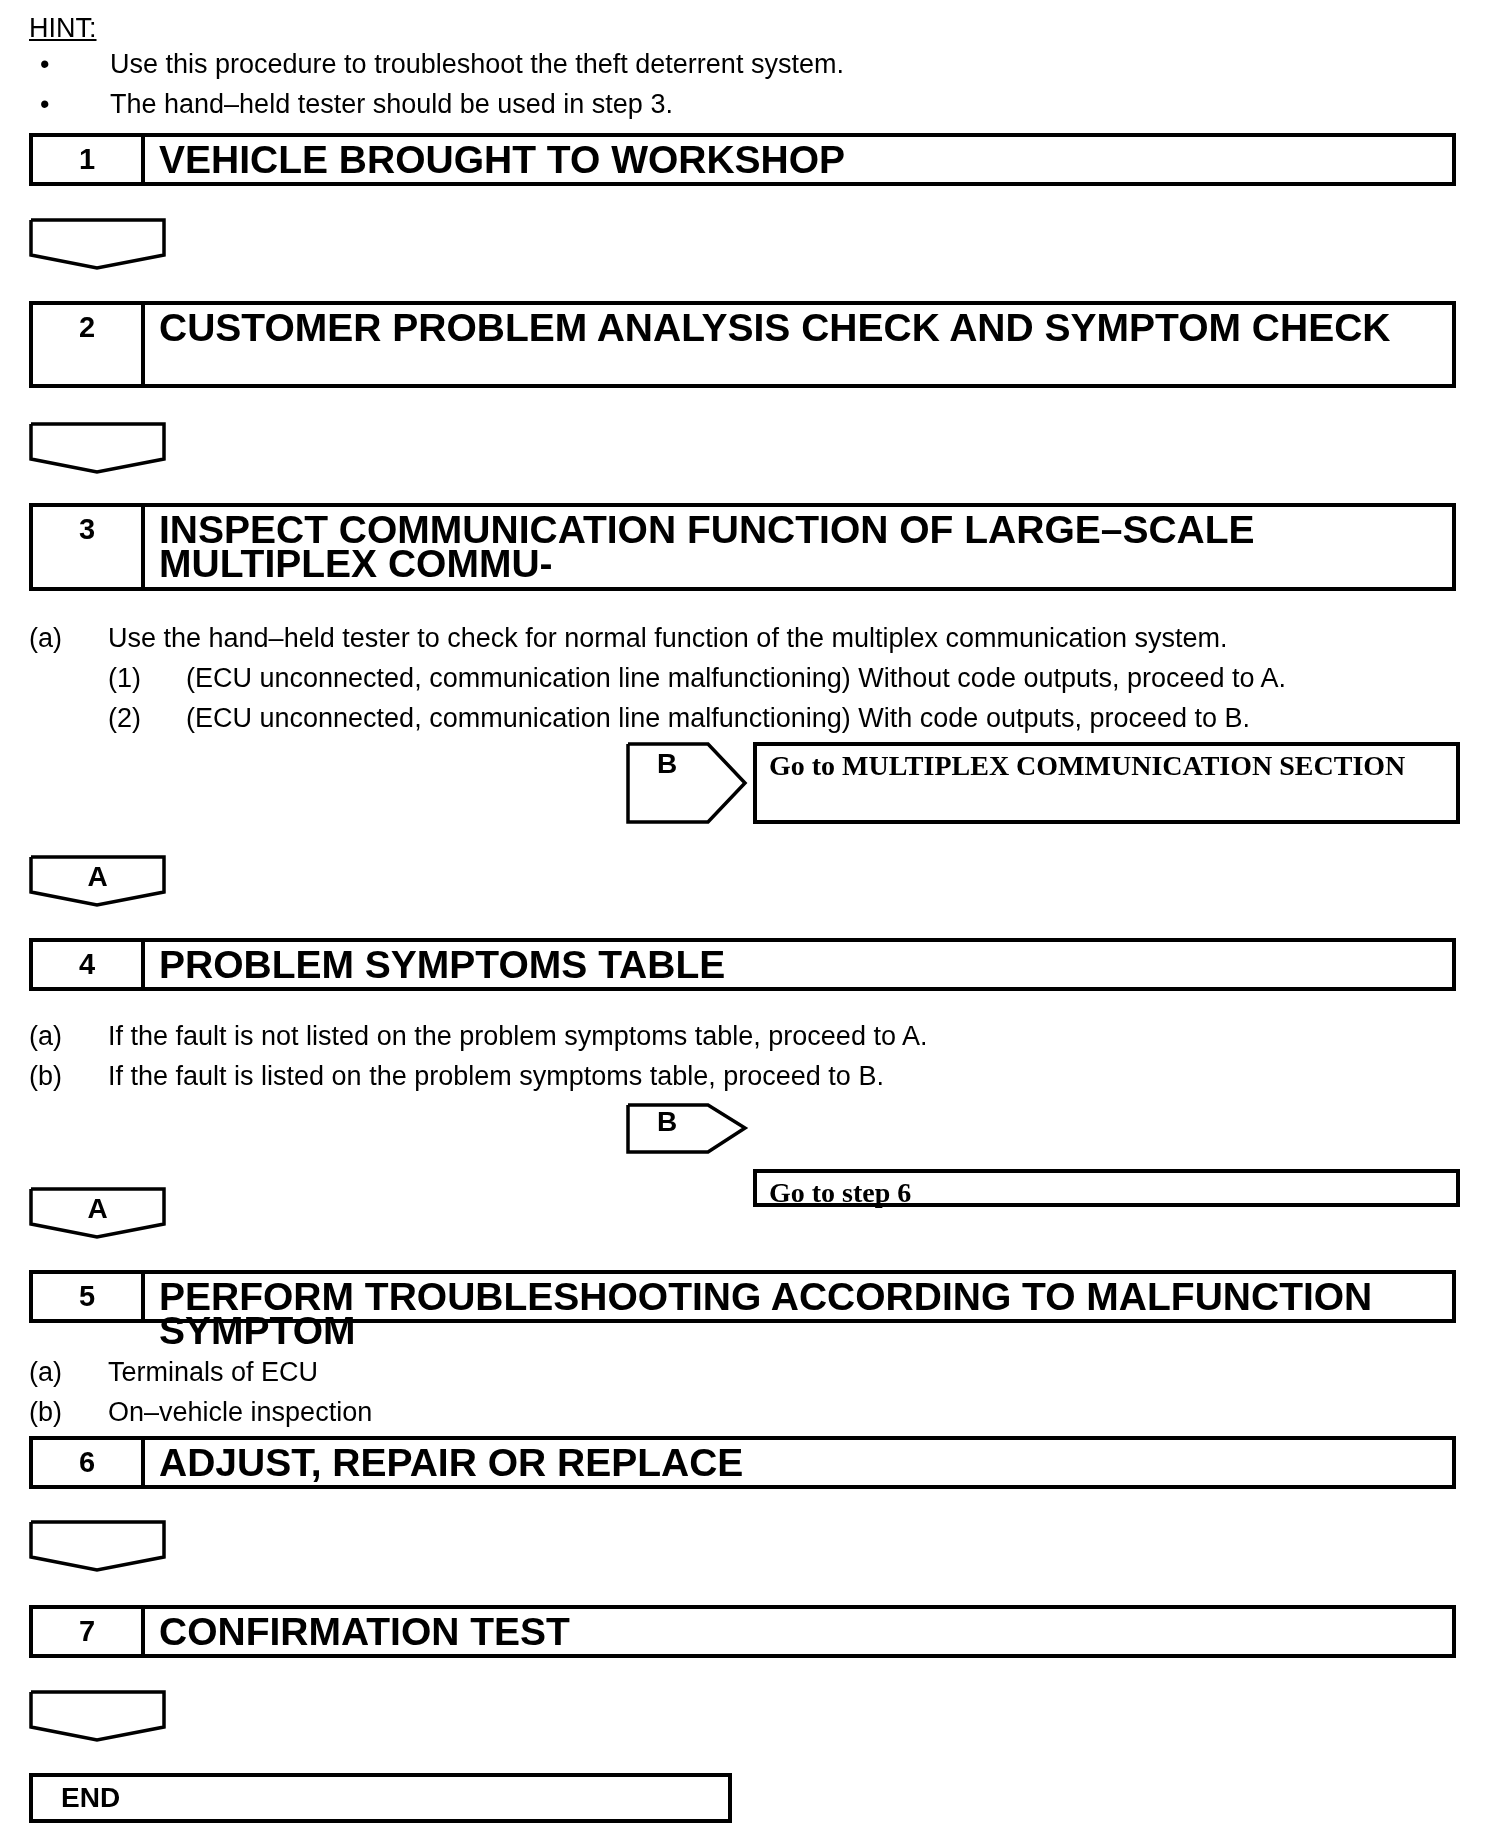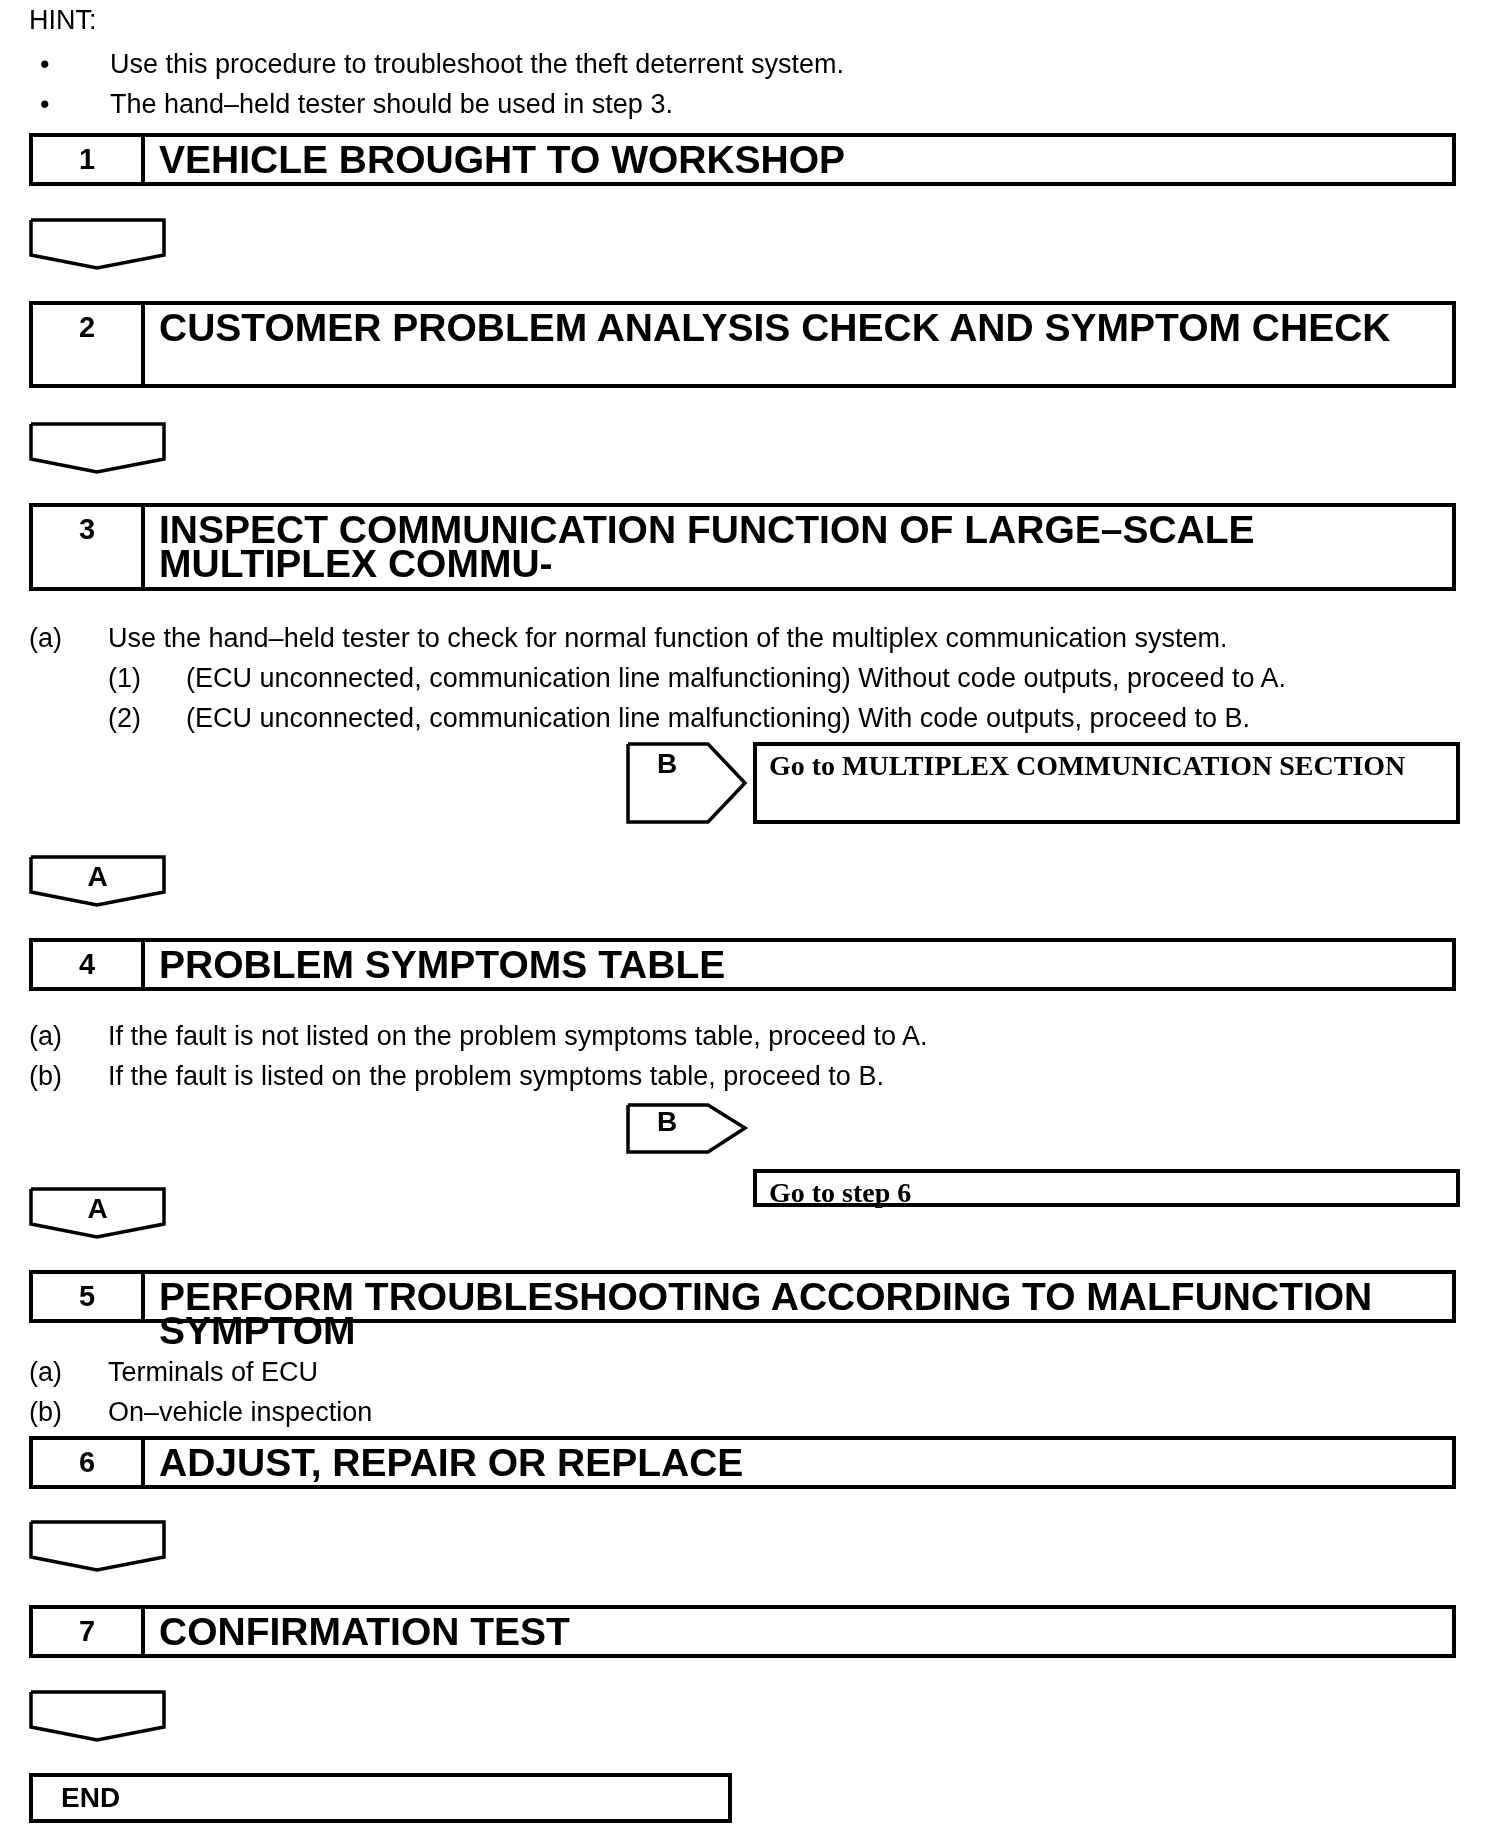--- a/index.html
+++ b/index.html
@@ -18,21 +18,21 @@
   .branch svg { position:absolute; left:0; top:0; overflow:visible; }
   .branch .lbl { position:absolute; left:0; width:82px; top:6px; text-align:center; font-weight:bold; font-size:28px; }
   .goto { position:absolute; left:753px; width:707px; border:4px solid #000; box-sizing:border-box; }
   .goto .txt { position:absolute; left:12px; top:4px; font-weight:bold; font-size:28px; white-space:nowrap;font-family:Liberation Serif, serif; }
   .end-box { position:absolute; left:29px; top:1773px; width:703px; height:50px; border:4px solid #000; box-sizing:border-box; }
   .end-box .txt { position:absolute; left:28px; top:5px; font-weight:bold; font-size:28px; }
 </style>
 </head>
 <body>
 
-<div class="abs body-text" style="left:29px;top:4px;">HINT:</div>
+<div class="abs body-text" style="left:29px;top:12px;text-decoration:underline;">HINT:</div>
 <div class="abs body-text" style="left:40px;top:48px;">•</div>
 <div class="abs body-text" style="left:110px;top:48px;text-align:center;">Use this procedure to troubleshoot the theft deterrent system.</div>
 <div class="abs body-text" style="left:40px;top:88px;">•</div>
 <div class="abs body-text" style="left:110px;top:88px;">The hand–held tester should be used in step 3.</div>
 
 <div class="step-box" style="top:133px;height:53px;">
   <div class="step-num">1</div>
   <div class="step-title">VEHICLE BROUGHT TO WORKSHOP</div>
 </div>
 <div class="arrow" style="top:218px;">

